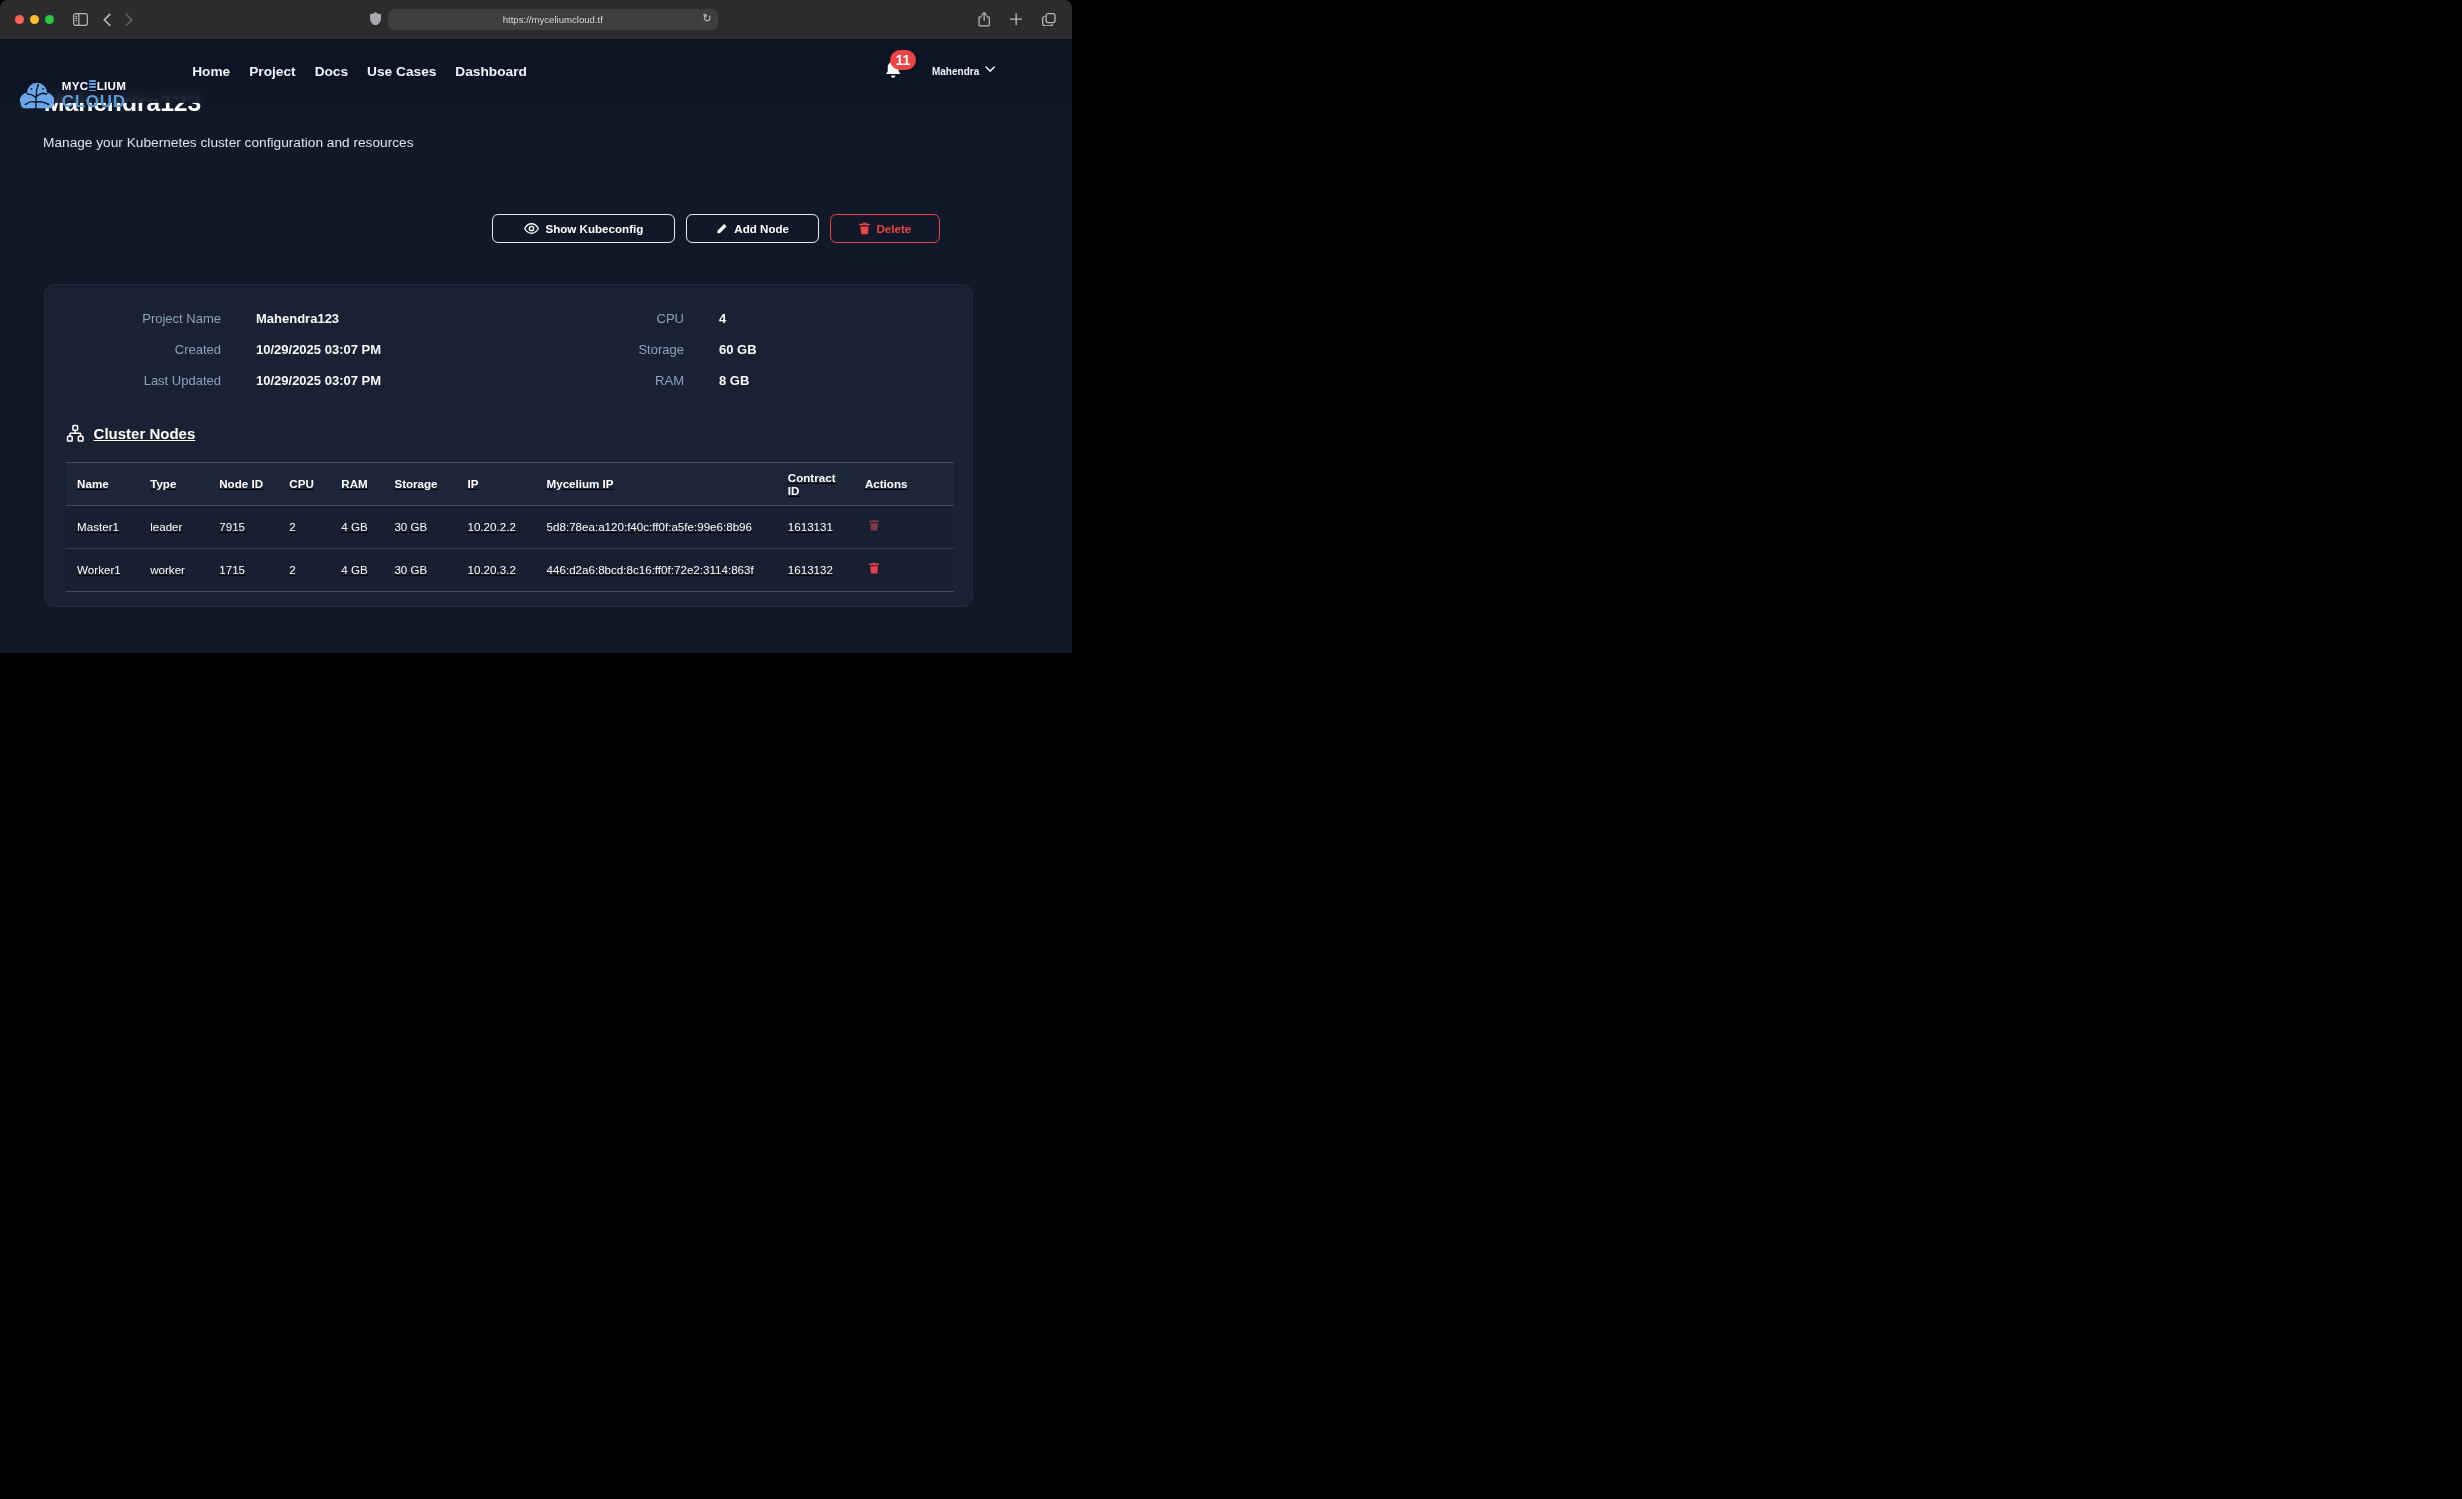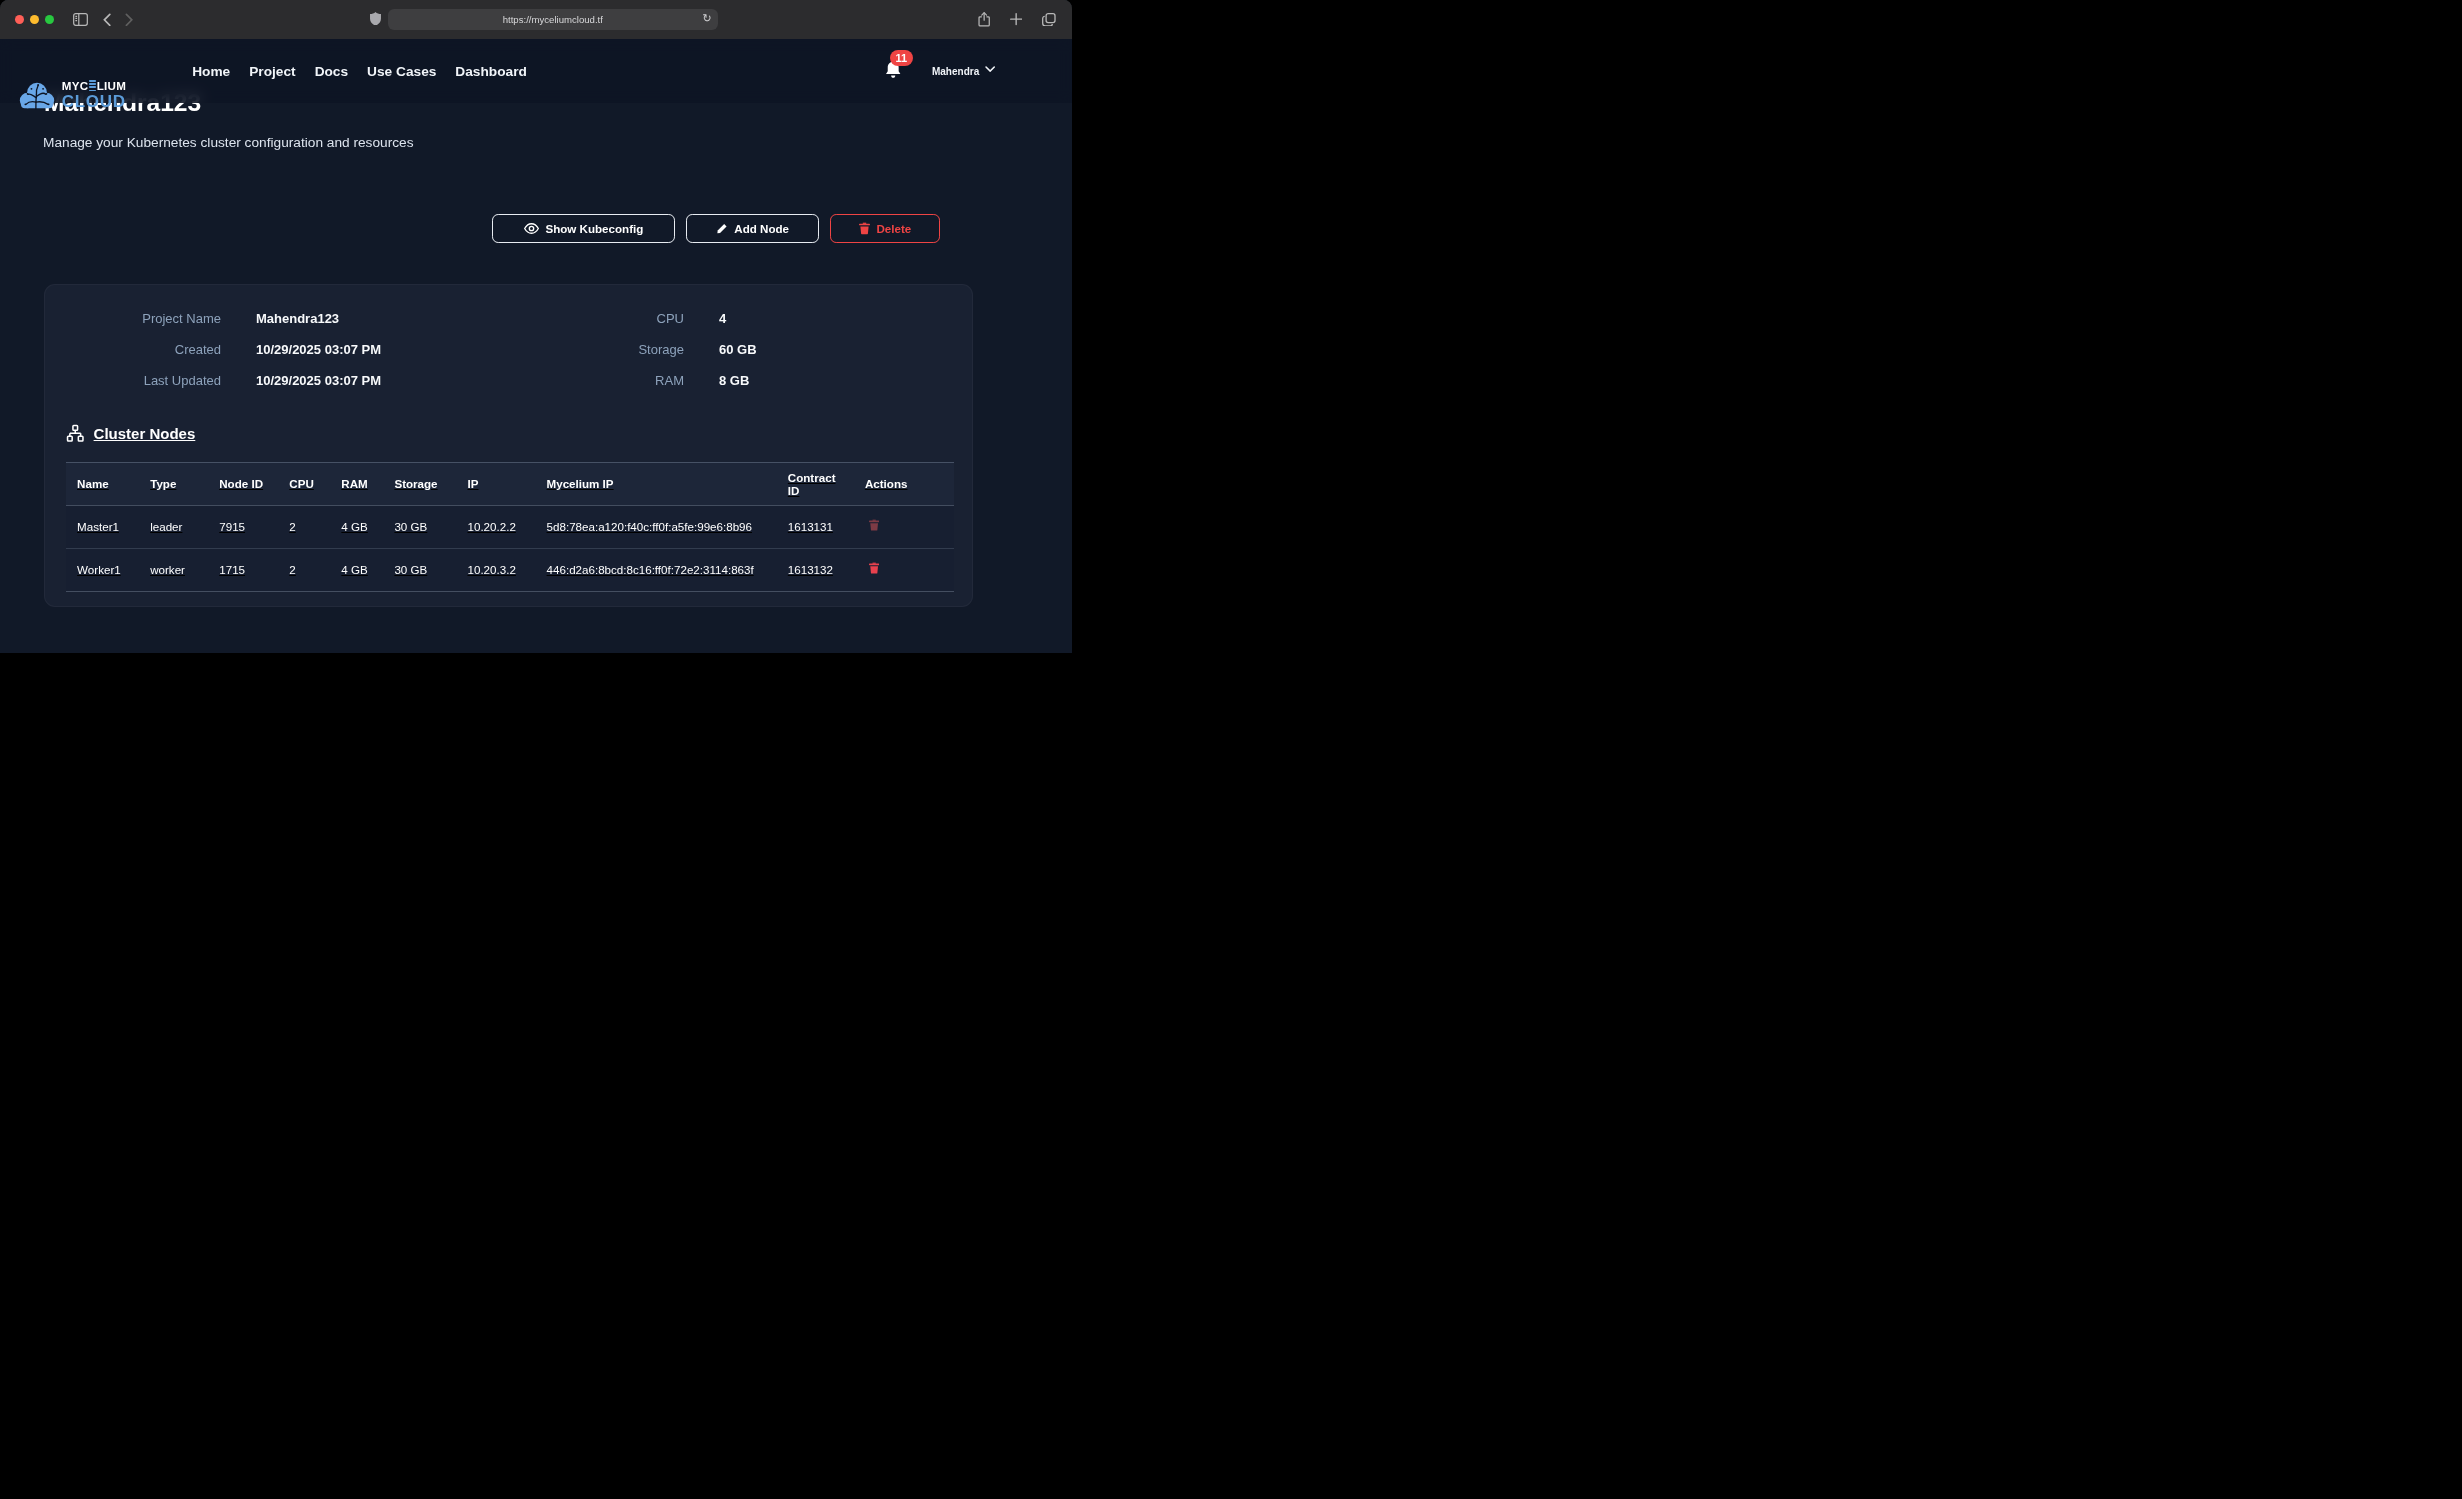--- a/index.html
+++ b/index.html
@@ -49,21 +49,21 @@
   .logo-line1 { font-size:11.6px; font-weight:bold; color:#fff; letter-spacing:0.3px; display:flex; align-items:center; }
   .logo-ebars { display:inline-flex; flex-direction:column; gap:1.4px; margin:0 0.7px; }
   .logo-ebars i { width:6.8px; height:1.7px; background:#5b9bd8; border-radius:0.7px; }
   .logo-line2 { font-size:17px; font-weight:bold; color:#5b9bd8; letter-spacing:0.7px; margin-top:1.4px; }
   .nav-links { display:flex; gap:19px; list-style:none; margin-left:66px; }
   .nav-links a { color:#f1f5f9; text-decoration:none; font-size:13.7px; font-weight:bold; }
   .nav-right { margin-left:auto; display:flex; align-items:center; gap:31px; }
   .bell-btn { position:relative; background:none; border:none; color:#fff; cursor:pointer; }
   .badge {
     position:absolute; top:-11px; left:5.5px; background:#ef4444; color:#fff;
-    font-size:11px; font-weight:bold; padding:2.1px 5.5px; border-radius:683px;
+    font-size:14px; font-weight:bold; padding:2.1px 5.5px; border-radius:683px;
   }
   .user-menu { display:flex; align-items:flex-start; gap:5.5px; color:#f1f5f9; font-size:10px; font-weight:bold; background:none; border:none; cursor:pointer; }
 
   
   .page-title { position:absolute; left:44px; top:50px; z-index:5; font-size:24.6px; font-weight:bold; color:#fff; }
   .page-subtitle { position:absolute; left:43px; top:96px; font-size:13.7px; color:#dde4ee; }
 
   
   .actions-row { position:absolute; top:175px; right:132px; display:flex; gap:11px; }
   .btn {

